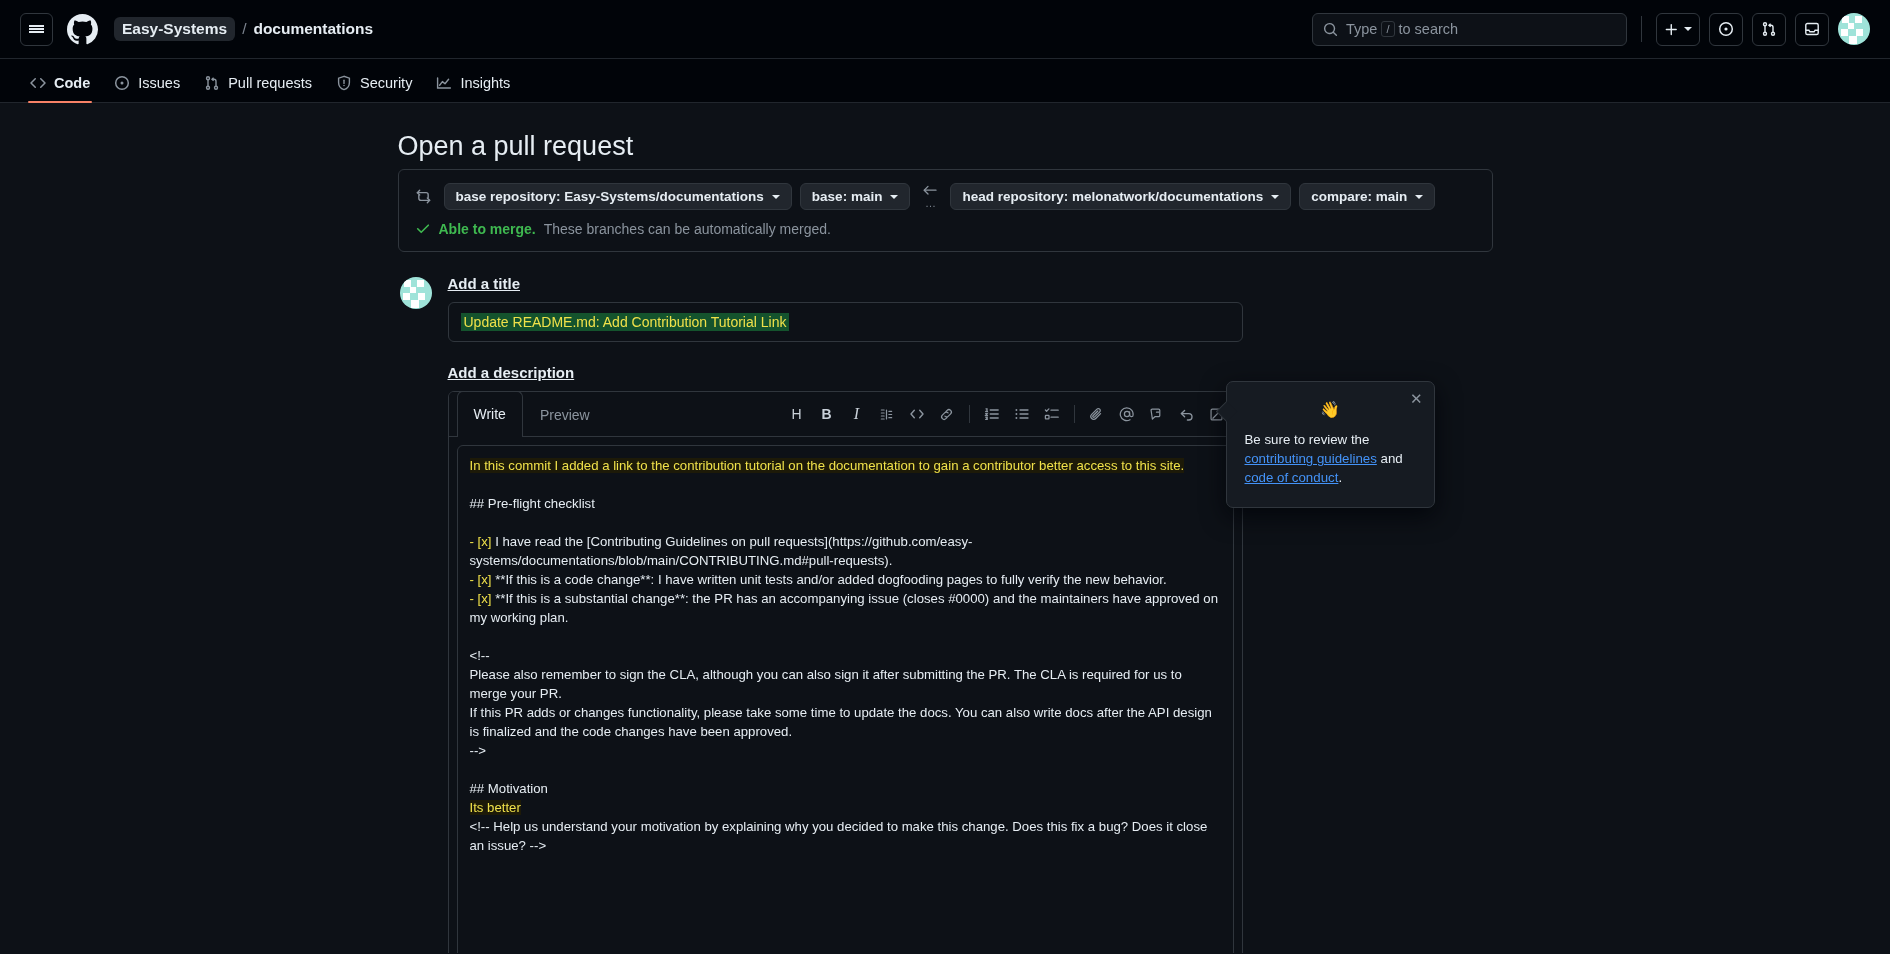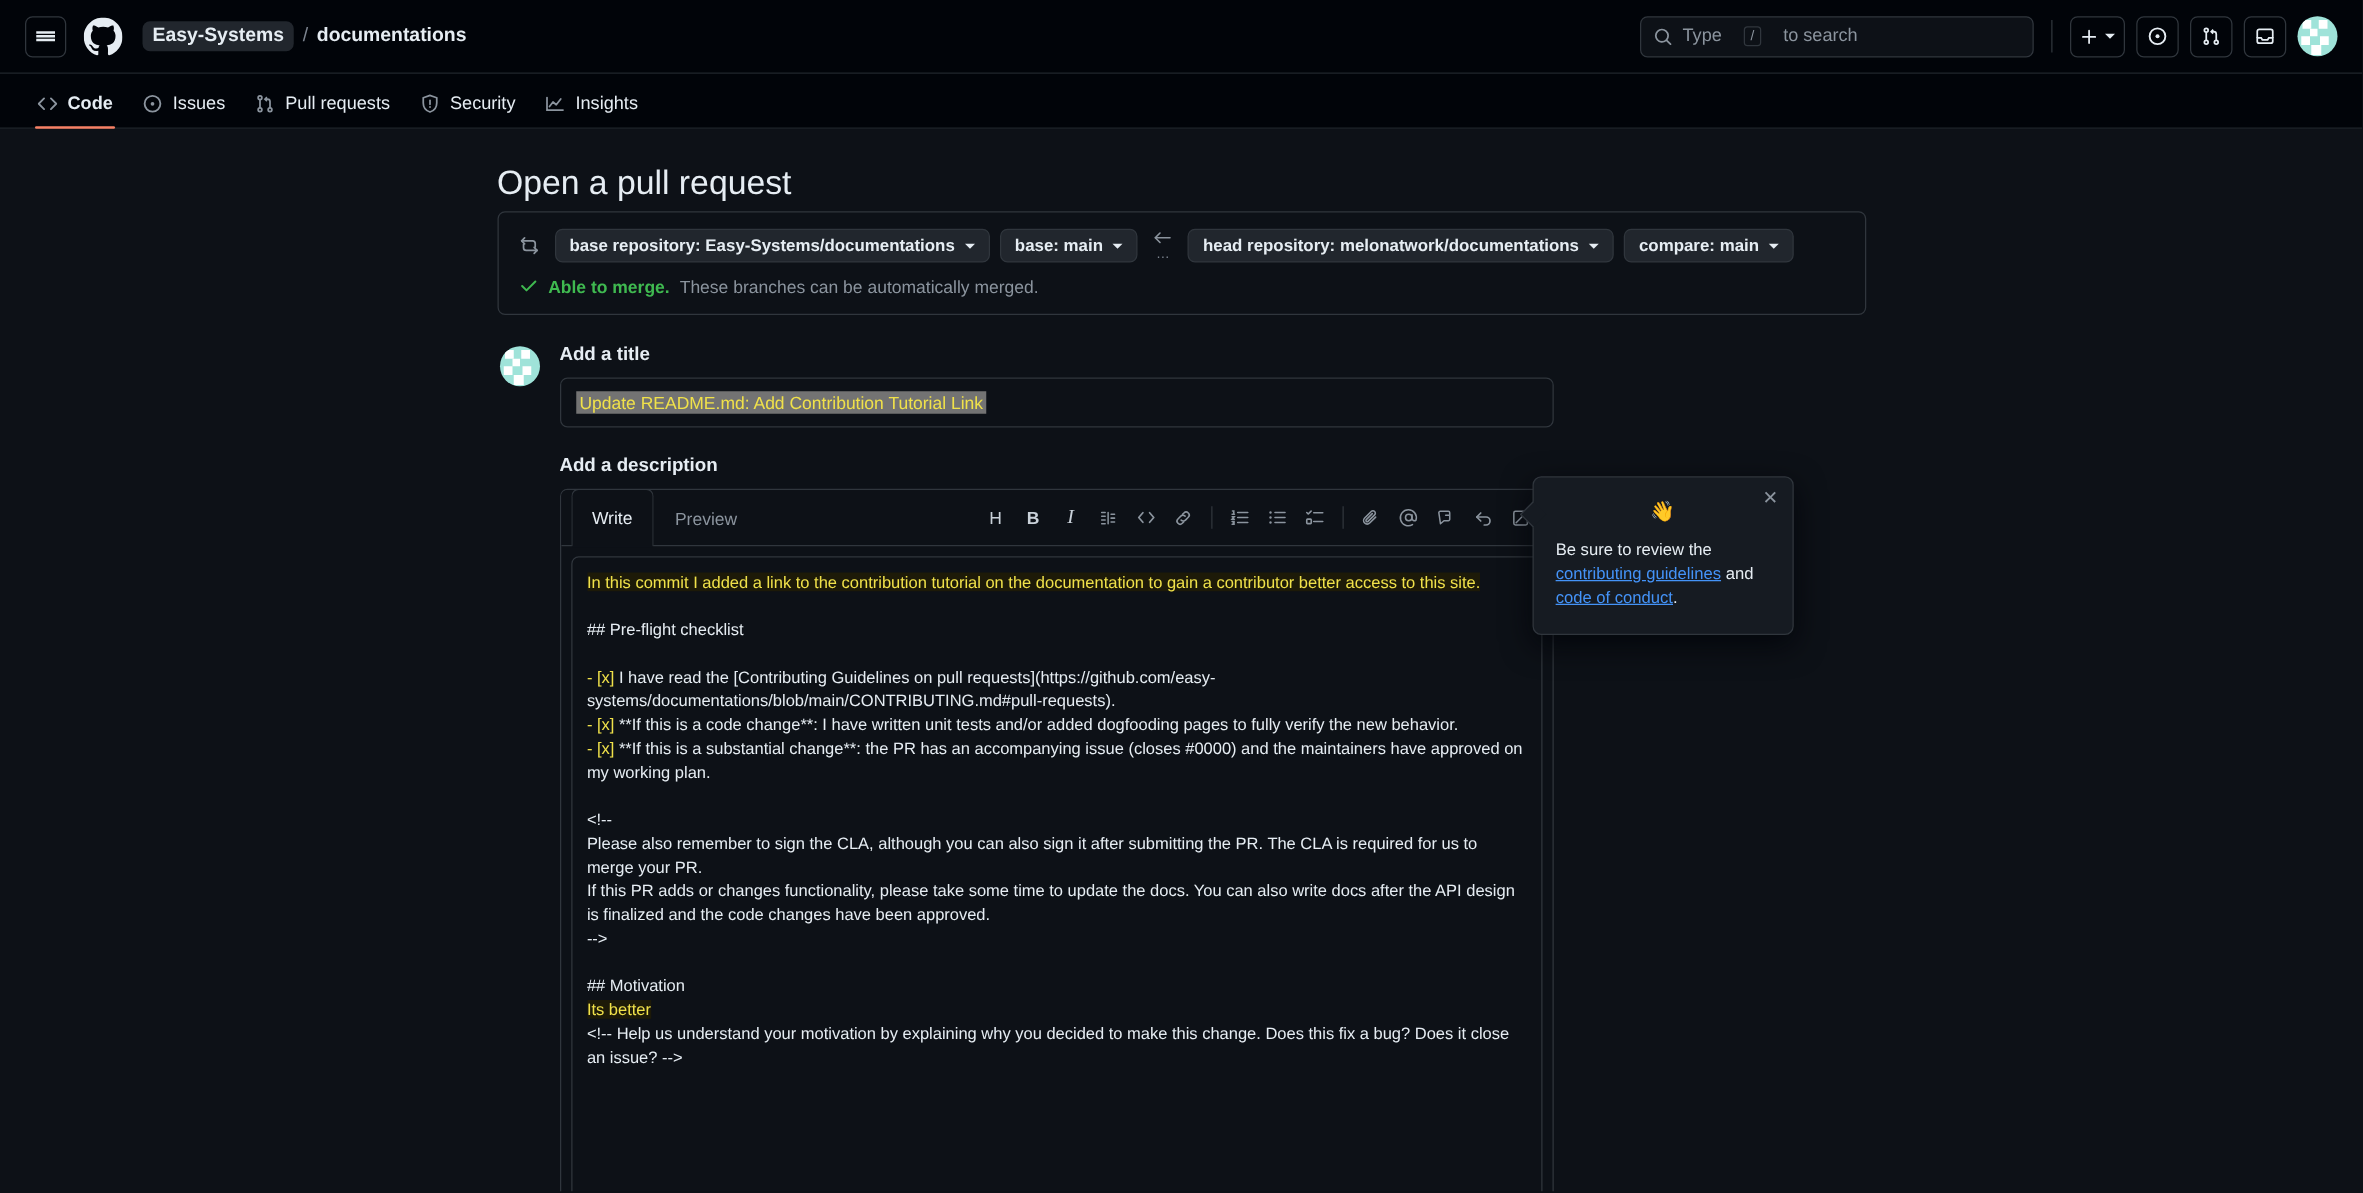--- a/index.html
+++ b/index.html
@@ -53,21 +53,21 @@
   .search-box {
     width: 315px; height: 33px;
     border: 1px solid #30363d;
     border-radius: 6px;
     background: #0d1117;
     display: flex; align-items: center;
     padding: 0 10px;
     gap: 8px;
     cursor: text;
   }
-  .search-box .sb-text { color: #8b949e; font-size: 14.5px; display:flex; align-items:center; gap:18px;}
+  .search-box .sb-text { color: #8b949e; font-size: 14.5px; display:flex; align-items:center; gap:4px;}
   .slash-key {
     border: 1px solid #30363d;
     border-radius: 3px;
     font-size: 11px;
     padding: 0px 4px;
     color: #8b949e;
     line-height: 14px;
   }
   .hdr-divider { width:1px; height:26px; background:#30363d; margin: 0 14px; }
   .hdr-btn {
@@ -191,34 +191,35 @@
     flex-shrink: 0;
     margin-top: 2px;
     margin-left: 2px;
   }
   .form-main { flex: 1; min-width: 0; }
   .field-label {
     font-size: 15px;
     font-weight: 700;
     color: #e6edf3;
     margin-bottom: 10px;
+    text-decoration: underline;
   }
   .title-input {
     width: 795px;
     border: 1px solid #30363d;
     border-radius: 6px;
     background: #0d1117;
     padding: 10px 12px;
     font-size: 14px;
     min-height: 40px;
     display: flex; align-items: center;
     cursor: text;
   }
   .hl-title {
-    background: #737373;
+    background: #14532d;
     color: #f0e14a;
     padding: 1px 3px;
   }
 
   .desc-label { margin-top: 22px; margin-bottom: 10px; }
 
   .editor {
     width: 795px;
     border: 1px solid #30363d;
     border-radius: 6px;

